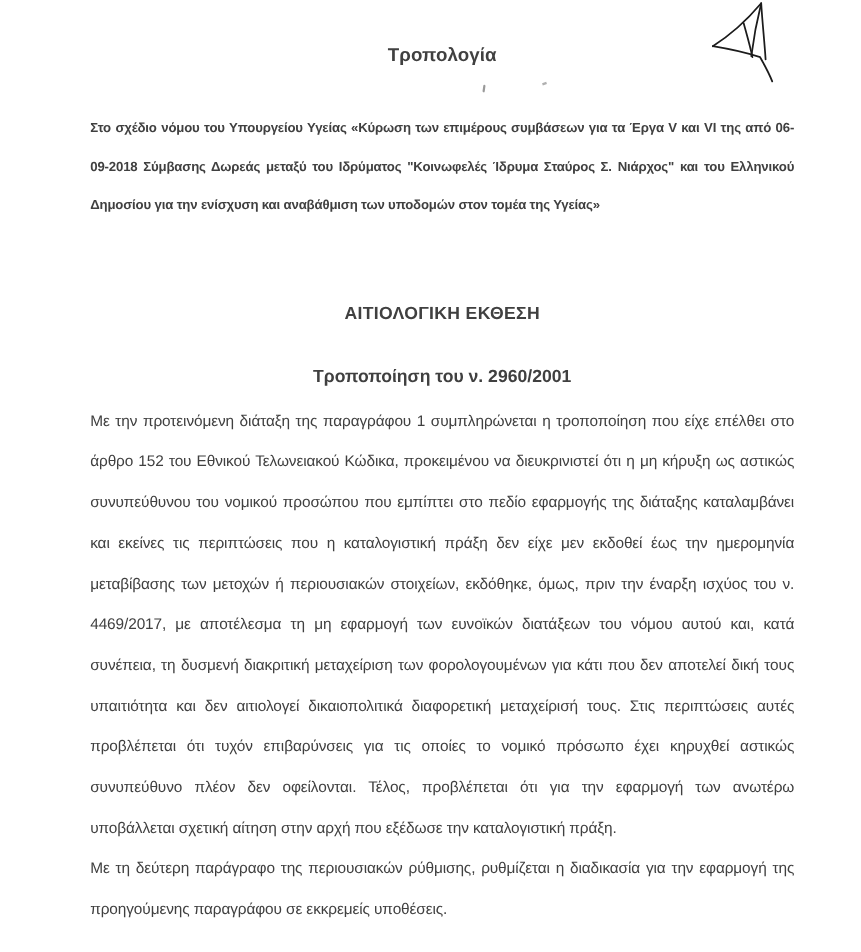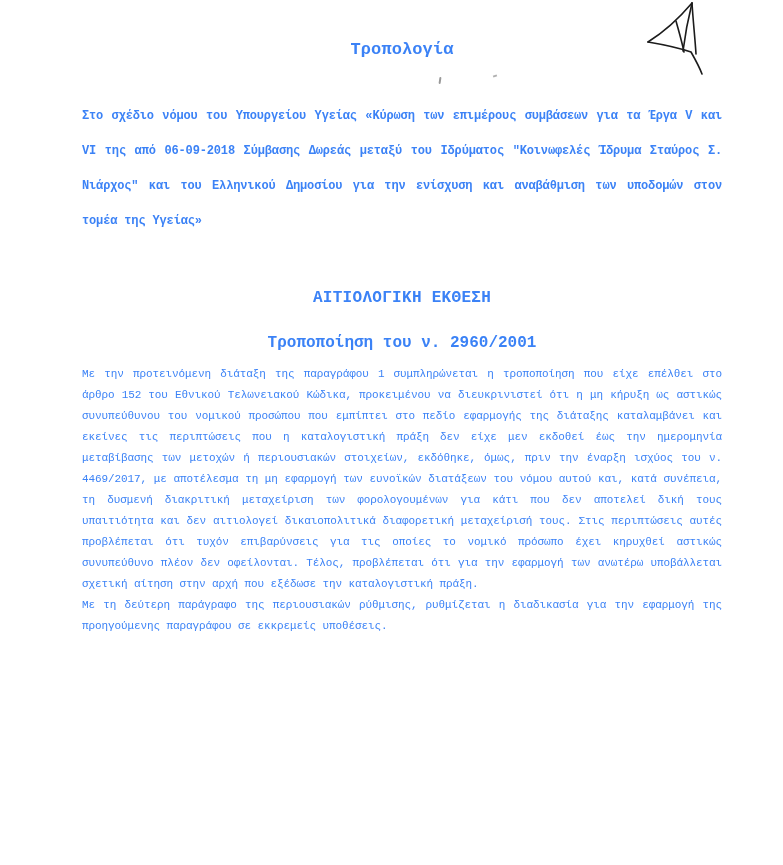--- a/index.html
+++ b/index.html
@@ -2,22 +2,22 @@
 <html lang="el"><head>
 <meta charset="utf-8">
 <style>
   * { margin: 0; padding: 0; box-sizing: border-box; }
   html, body { background: #ffffff; }
   .page {
     position: relative;
     width: 783px;
     height: 865px;
     background: #ffffff;
-    font-family: Liberation Mono, monospace;
-    color: #3b82f6;
+    font-family: Liberation Sans, sans-serif;
+    color: #404040;
     overflow: hidden;
   }
   .doc-title {
     position: absolute;
     top: 40px;
     left: 82px;
     width: 640px;
     text-align: center;
     font-size: 17px;
     font-weight: 700;
@@ -63,41 +63,40 @@
   }
   .section-heading {
     position: absolute;
     top: 277px;
     left: 82px;
     width: 640px;
     text-align: center;
     font-size: 16px;
     font-weight: 700;
     letter-spacing: 0.3px;
-    margin-top: 12px;
   }
   .subsection-heading {
     position: absolute;
     top: 334px;
     left: 82px;
     width: 640px;
     text-align: center;
     font-size: 16px;
     font-weight: 700;
   }
   .body-text {
     position: absolute;
     top: 364px;
     left: 82px;
     width: 640px;
   }
   .body-text p {
-    font-size: 11px;
+    font-size: 14px;
     font-weight: 400;
-    line-height: 21px;
+    line-height: 37px;
     letter-spacing: -0.1px;
     text-align: justify;
     text-justify: inter-word;
   }
   .date-line {
     position: absolute;
     top: 831px;
     left: 82px;
     width: 640px;
     text-align: center;

